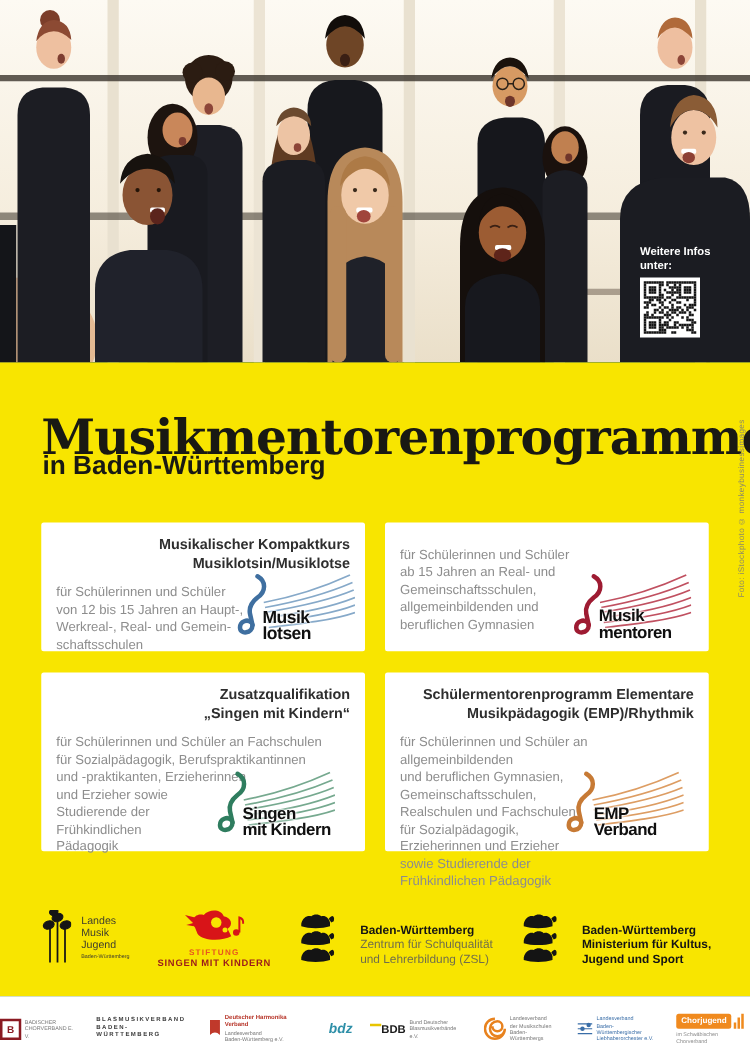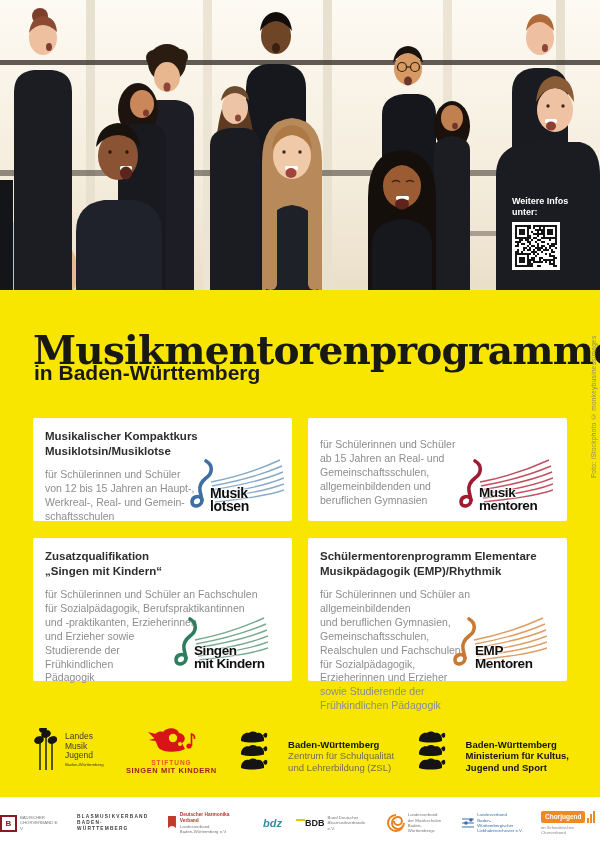--- a/index.html
+++ b/index.html
@@ -18,21 +18,21 @@
   .poster-title{position:absolute;left:33px;top:14px;font:700 39px/1.05 "DejaVu Serif",serif;
                 color:#191913;letter-spacing:-0.8px;}
   .poster-subtitle{position:absolute;left:34px;top:70px;font:700 21px/1.2 "Liberation Sans",sans-serif;
                 color:#191913;}
   .credit{position:absolute;top:8px;right:3px;height:180px;writing-mode:vertical-rl;
           transform:rotate(180deg);font:6.5px "Liberation Sans",sans-serif;color:#8d8a66;
           letter-spacing:.3px;}
   .cards{position:absolute;top:128px;left:33px;width:534px;display:grid;
          grid-template-columns:259px 259px;grid-template-rows:103px 143px;gap:17px 16px;}
   .card{background:#fff;border-radius:2px;padding:11px 12px;position:relative;box-sizing:border-box;}
-  .card-title{font:700 11.5px/15px "Liberation Sans",sans-serif;color:#2e2e2e;white-space:pre-line;}
+  .card-title{font:700 11.5px/15px "Liberation Sans",sans-serif;color:#2e2e2e;white-space:pre-line;text-align:right;}
   .card-body{margin-top:9px;font:10.5px/13.9px "Liberation Sans",sans-serif;color:#8d8d8d;white-space:pre-line;}
   .card-logo{position:absolute;line-height:0;}
   .card-logo svg{position:absolute;left:0;top:0;}
   .logo-text{position:absolute;font:700 14px/12.5px "Liberation Sans",sans-serif;color:#0f0f0f;
              letter-spacing:-0.4px;white-space:pre-line;
              text-shadow:0 0 2px #fff,0 0 2px #fff,0 0 3px #fff;}
   .logo-1{right:8px;bottom:8px;width:100px;height:58px;}
   .logo-1 .logo-text{left:26px;bottom:1px;}
   .logo-2{right:6px;bottom:8px;width:108px;height:58px;}
   .logo-2 .logo-text{left:26px;bottom:1px;font-size:13.5px;}
@@ -732,21 +732,21 @@
 für Sozialpädagogik,
 Erzieherinnen und Erzieher
 sowie Studierende der
 Frühkindlichen Pädagogik</div>
         <div class="card-logo logo-4" style="--clef: #c77a35; --lines: #dd9d63;">
           <svg width="100" height="58" viewBox="0 0 100 58">
             <use href="#staff" style="color:var(--lines)"></use>
               <use href="#clef" style="color:var(--clef)"></use>
           </svg>
           <div class="logo-text">EMP
-Mentoren</div>
+Verband</div>
         </div>
       </div>
     </div>
 
     <div class="partners">
       <div class="partner">
         <svg width="24" height="44" viewBox="0 0 24 44">
           <g fill="#151515" stroke="#151515">
             <line x1="7" y1="42" x2="7" y2="14" stroke-width="1.4"></line>
             <line x1="13" y1="42" x2="13" y2="9" stroke-width="1.4"></line>

